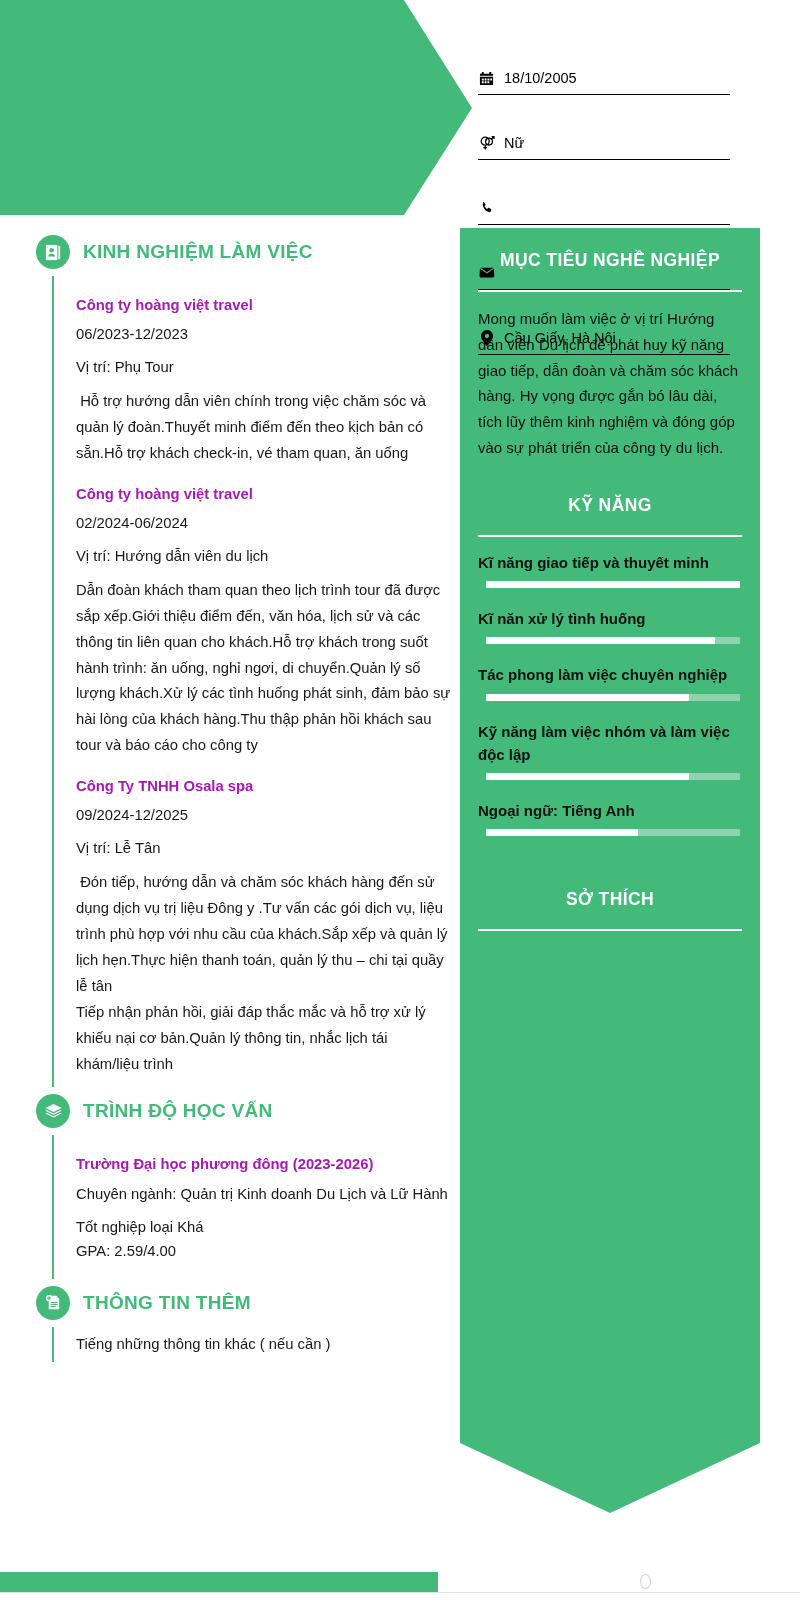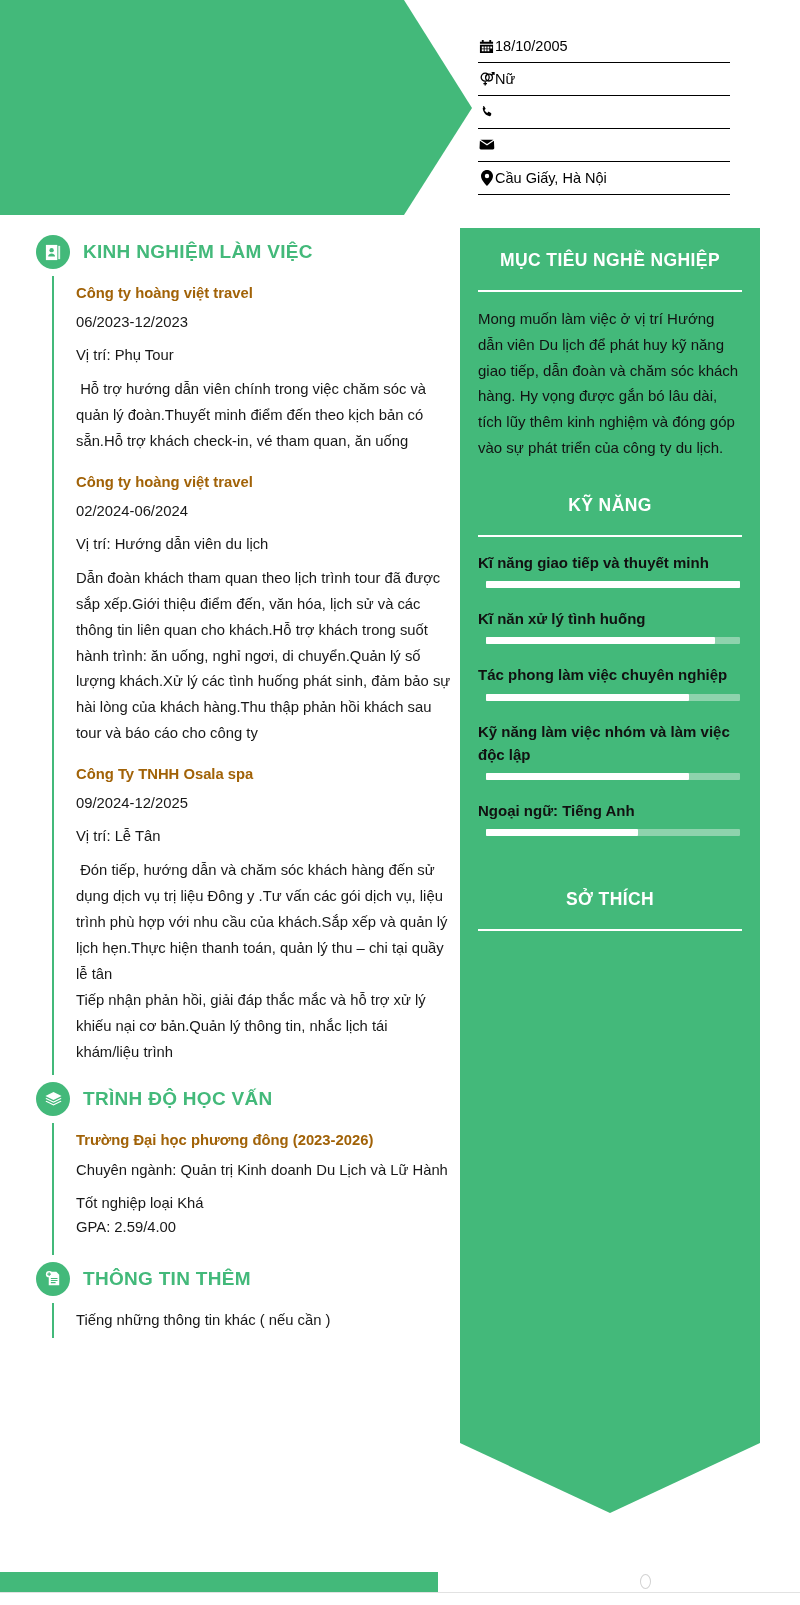--- a/index.html
+++ b/index.html
@@ -85,20 +85,22 @@
     position: absolute;
     left: 478px; top: 30px;
     width: 252px;
     z-index: 3;
   }
   .contact-row {
     display: flex;
     align-items: center;
     height: 33px;
     border-bottom: 1.6px solid #000000;
+    gap: 9px;
+    margin-top: 32px;
   }
   .contact-ico {
     width: 17px;
     min-width: 17px;
     display: flex;
     align-items: center;
     justify-content: center;
     color: #000;
   }
   .contact-ico svg { display:block; }
@@ -201,23 +203,24 @@
   .section-body {
     margin-left: 52px;
     border-left: 2.6px solid #43b97a;
     padding: 6px 0 6px 22px;
   }
   .entry { margin-bottom: 16px; }
   .entry:last-child { margin-bottom: 0; }
   .entry-title {
     font-size: 14.8px;
     font-weight: 700;
-    color: #a16207;
+    color: #a21caf;
     line-height: 1.5;
     margin-bottom: 7px;
+    margin-top: 12px;
   }
   .entry-line {
     font-size: 14.8px;
     color: #181818;
     line-height: 1.62;
     margin-bottom: 9px;
   }
   .entry-desc {
     font-size: 14.8px;
     color: #181818;

